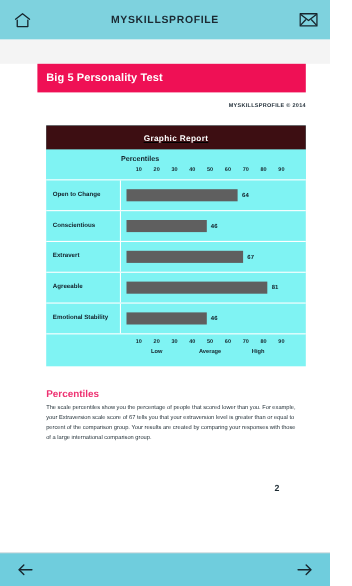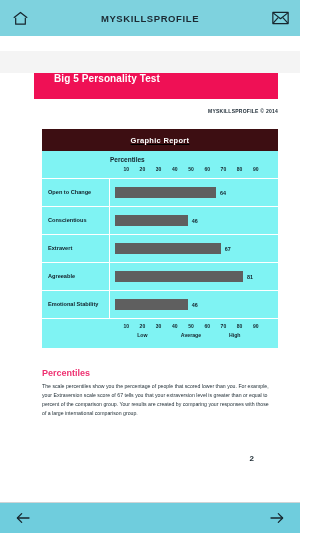--- a/index.html
+++ b/index.html
@@ -12,21 +12,20 @@
     background: #ffffff;
   }
 
   #app {
     position: relative;
     width: 300px;
     height: 533px;
     background: #ffffff;
     display: flex;
     flex-direction: column;
-    gap: 15px;
   }
 
   
   .topbar {
     height: 36px;
     flex: 0 0 36px;
     background: #7ed2de;
     display: flex;
     align-items: center;
     justify-content: space-between;
@@ -67,22 +66,22 @@
     padding: 0 0 4px 0;
     position: relative;
   }
 
   
   .title-banner {
     margin: 13px 22px 0 34px;
     background: #ef1055;
     height: 26px;
     display: flex;
-    align-items: flex-start;
-    padding-left: 20px;
+    align-items: center;
+    padding-left: 8px;
   }
   .title-banner-text {
     color: #ffffff;
     font-size: 10px;
     font-weight: 700;
     letter-spacing: 0.1px;
   }
 
   .copyright {
     text-align: right;

